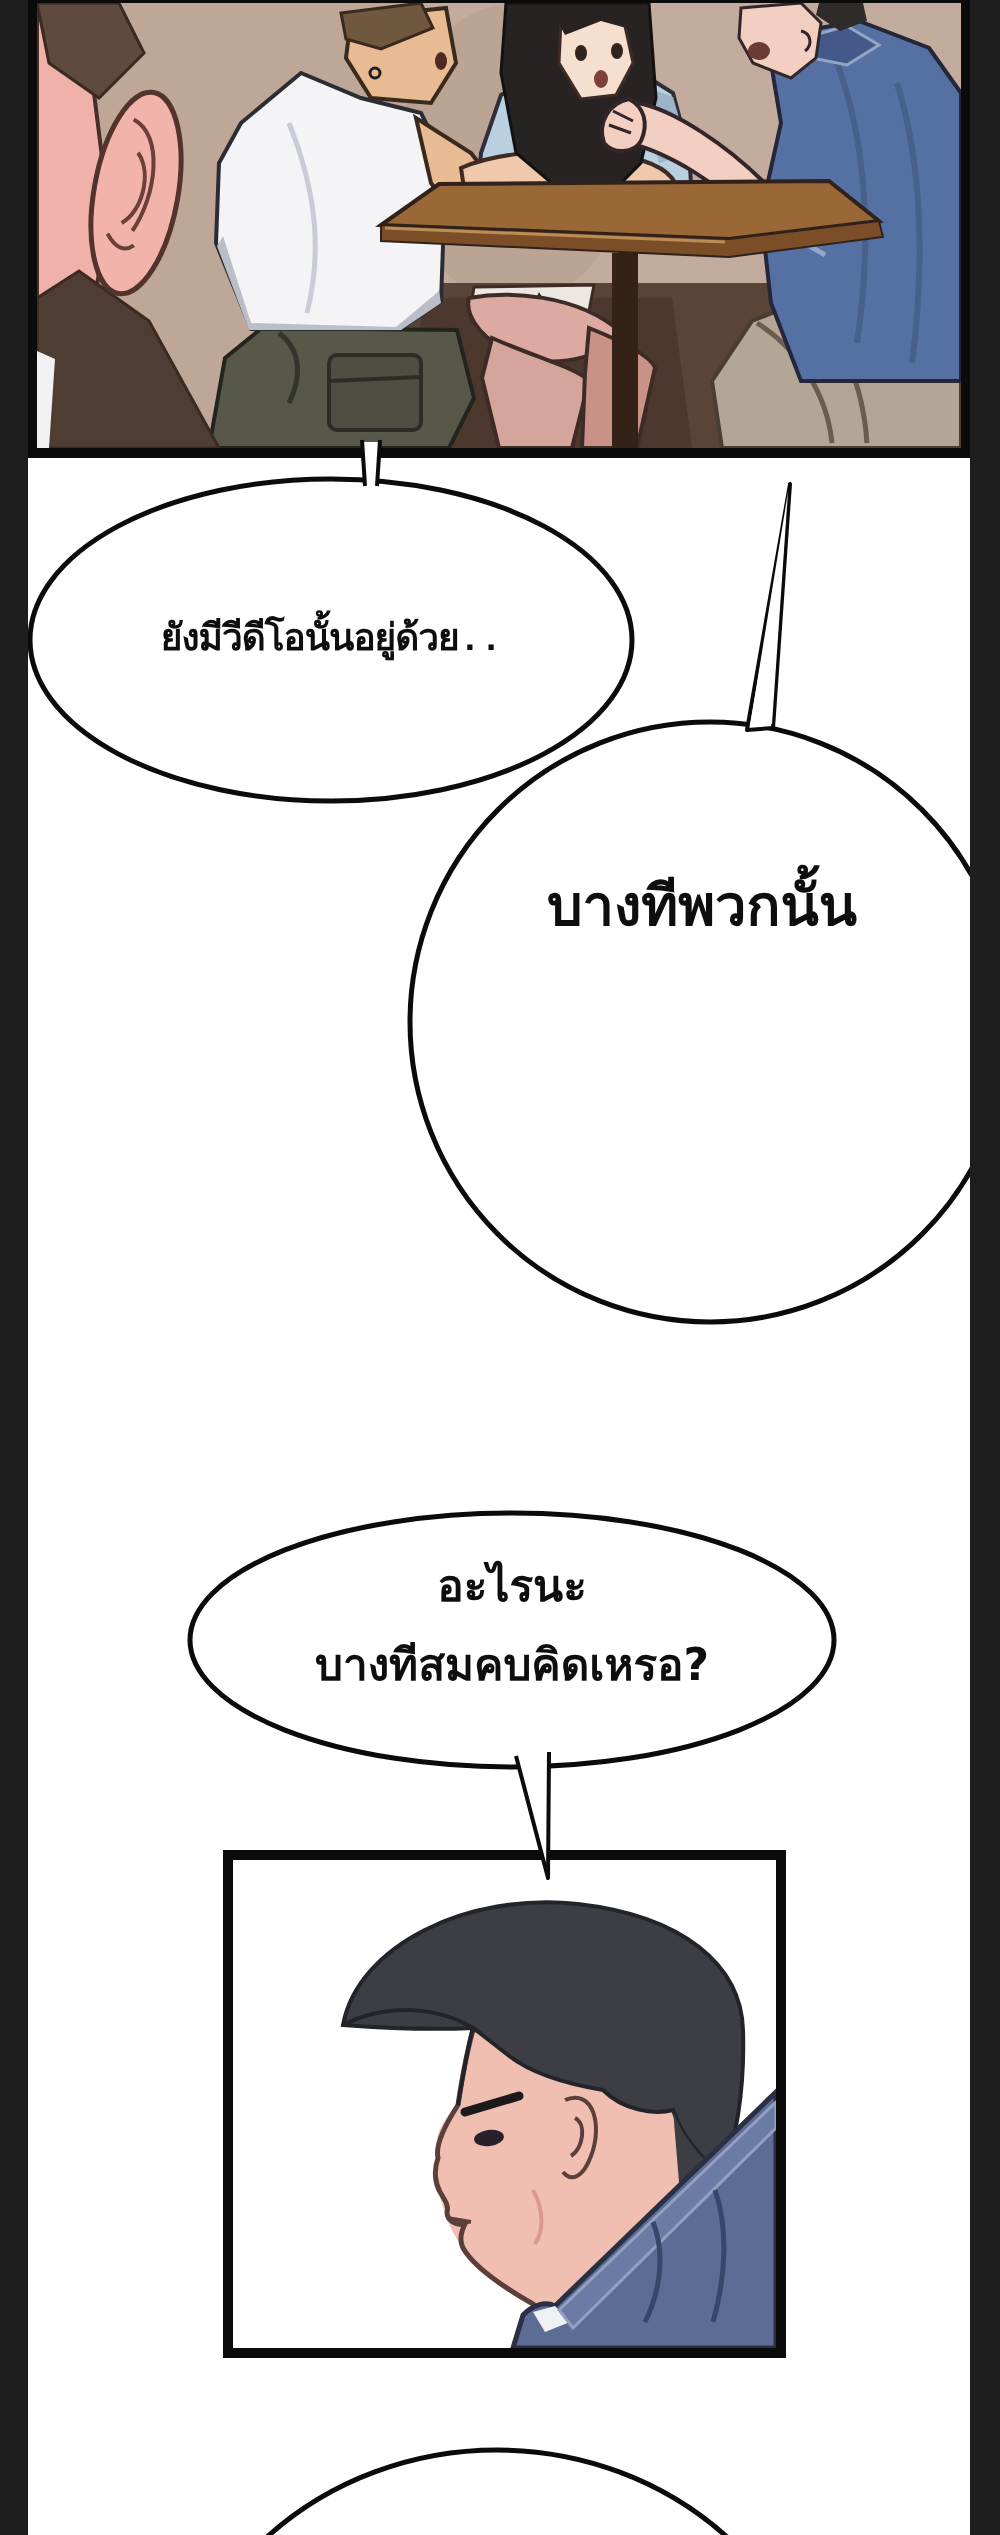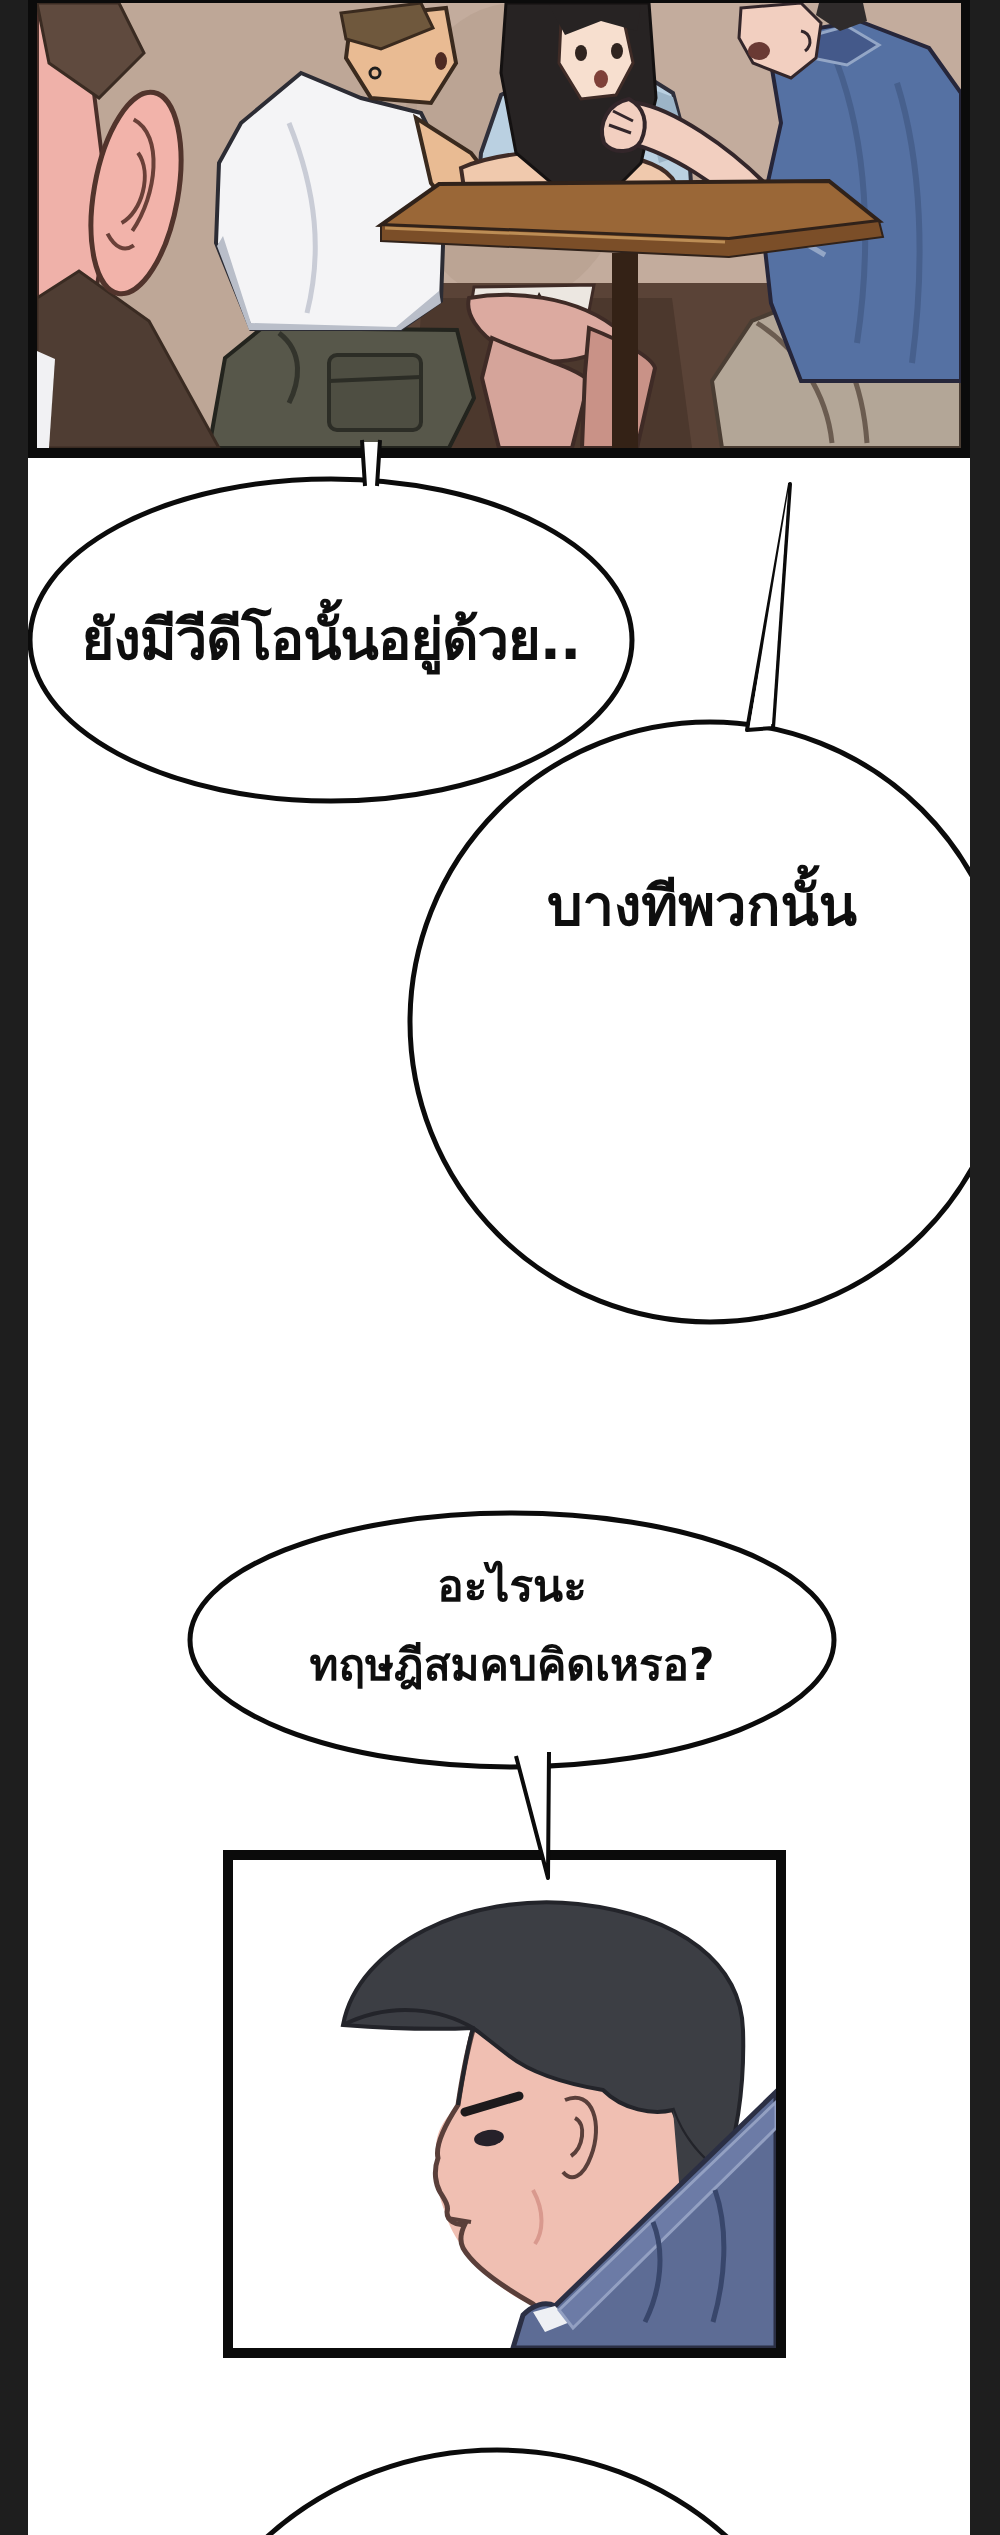--- a/index.html
+++ b/index.html
@@ -9,21 +9,21 @@
   .panel1{position:absolute;left:0;top:0;width:942px;height:458px;box-sizing:border-box;
           border-left:9px solid #0b0b0b;border-right:9px solid #0b0b0b;border-bottom:10px solid #0b0b0b;border-top:3px solid #0b0b0b;
           background:#c3ac9d;z-index:1;}
   .panel1 svg{display:block;width:100%;height:100%;}
   .panel2{position:absolute;left:195px;top:1850px;width:563px;height:508px;box-sizing:border-box;
           border:10px solid #0b0b0b;background:#ffffff;z-index:1;}
   .panel2 svg{display:block;width:100%;height:100%;}
   .overlay{position:absolute;left:0;top:0;width:942px;height:2535px;z-index:2;pointer-events:none;}
   .txt{position:absolute;z-index:3;font-weight:bold;color:#0e0e0e;text-align:center;
        font-family:"DejaVu Sans",sans-serif;pointer-events:none;}
-  .txt1{left:13px;top:608px;width:580px;font-size:56px;line-height:64px;white-space:nowrap;letter-spacing:-1px;}
+  .txt1{left:13px;top:608px;width:580px;font-size:37px;line-height:64px;white-space:nowrap;letter-spacing:-1px;font-family:Liberation Mono, monospace;}
   .txt2{left:394px;top:863px;width:560px;font-size:56px;line-height:86px;}
   .txt3{left:184px;top:1546px;width:600px;font-size:44px;line-height:79px;text-align:center;}
 </style>
 </head>
 <body>
 
 <div class="page">
   <div class="paper">
 
     <div class="panel1">
@@ -145,17 +145,17 @@
 
       <ellipse cx="469" cy="2762" rx="332" ry="312" fill="#ffffff" stroke="#0b0b0b" stroke-width="5"></ellipse>
     </svg>
 
     <div class="txt txt1">ยังมีวีดีโอนั้นอยู่ด้วย..</div>
     <div class="txt txt2">
       <div>บางทีพวกนั้น</div>
     </div>
     <div class="txt txt3">
       <div>อะไรนะ</div>
-      <div>ทฤษฎีสมคบคิดเหรอ?</div>
+      <div>บางทีสมคบคิดเหรอ?</div>
     </div>
 
   </div>
 </div>
 
 </body></html>

